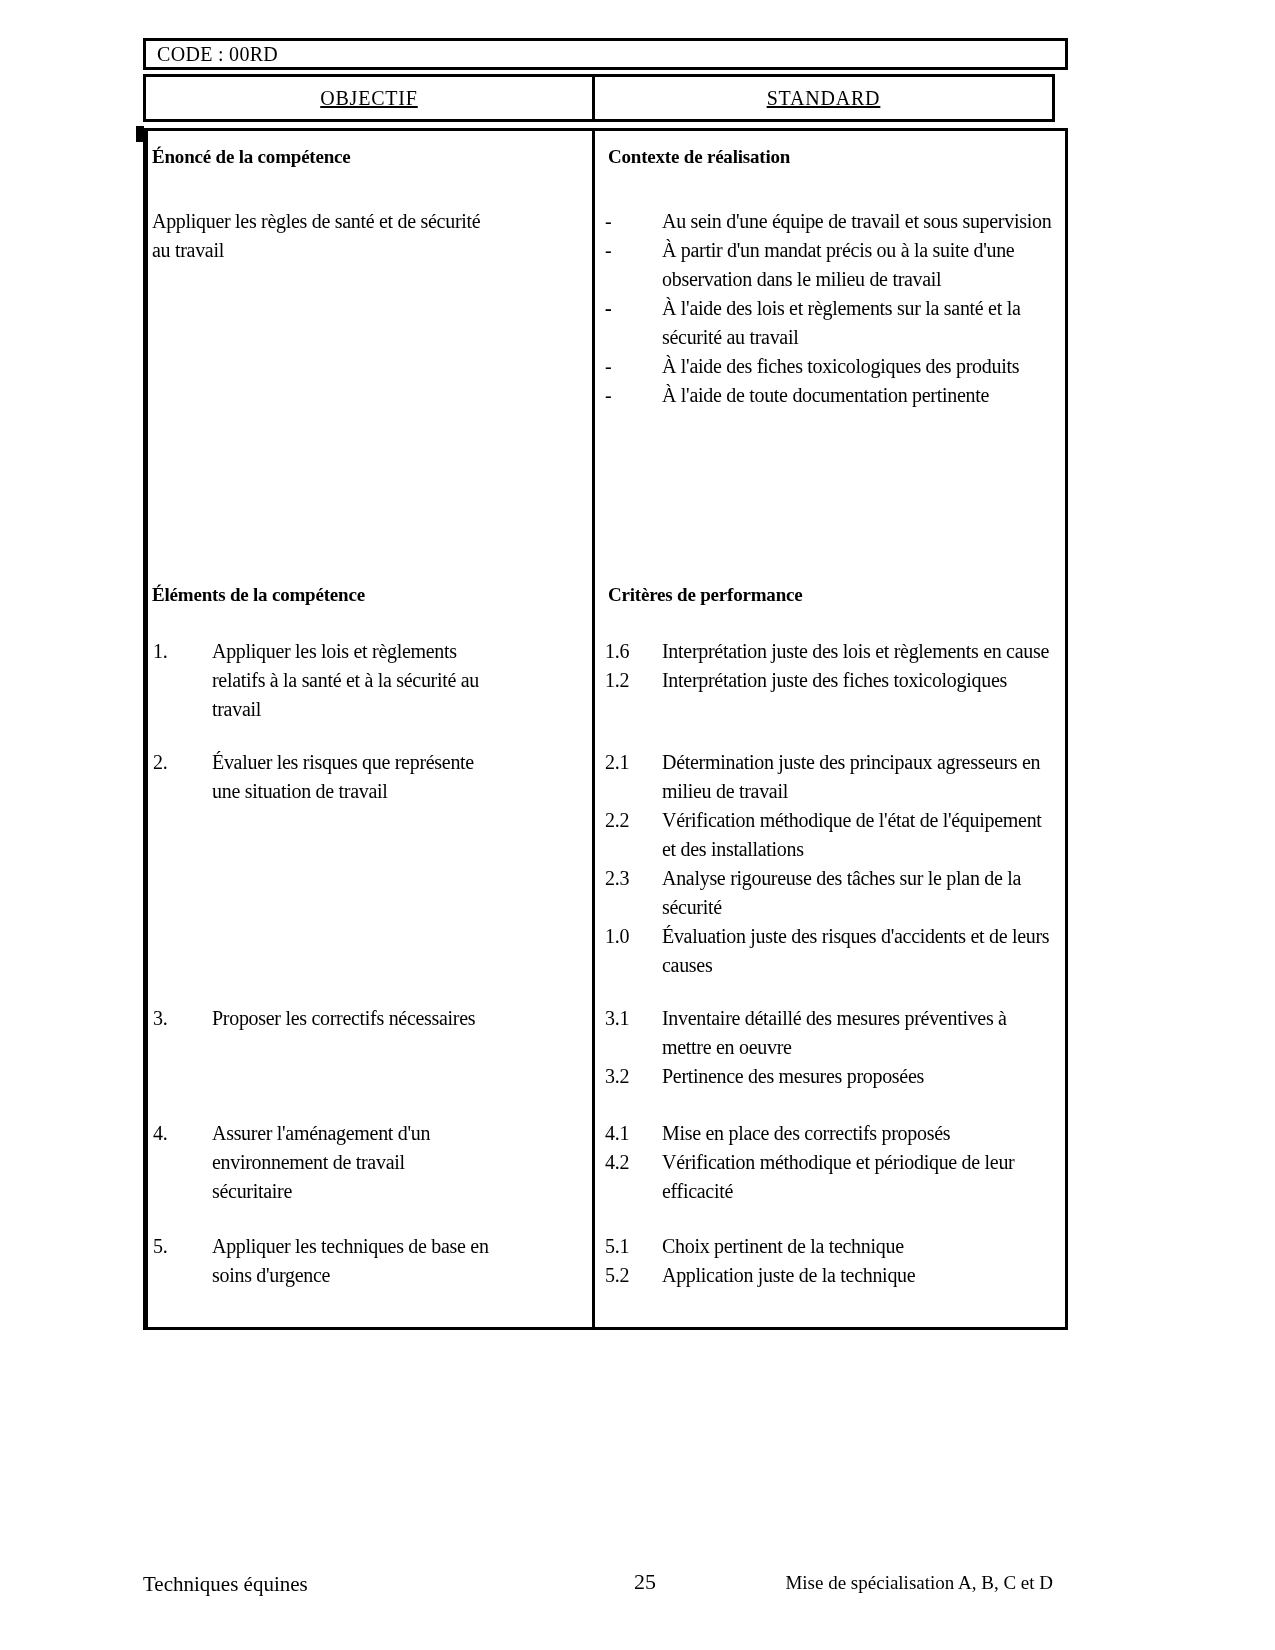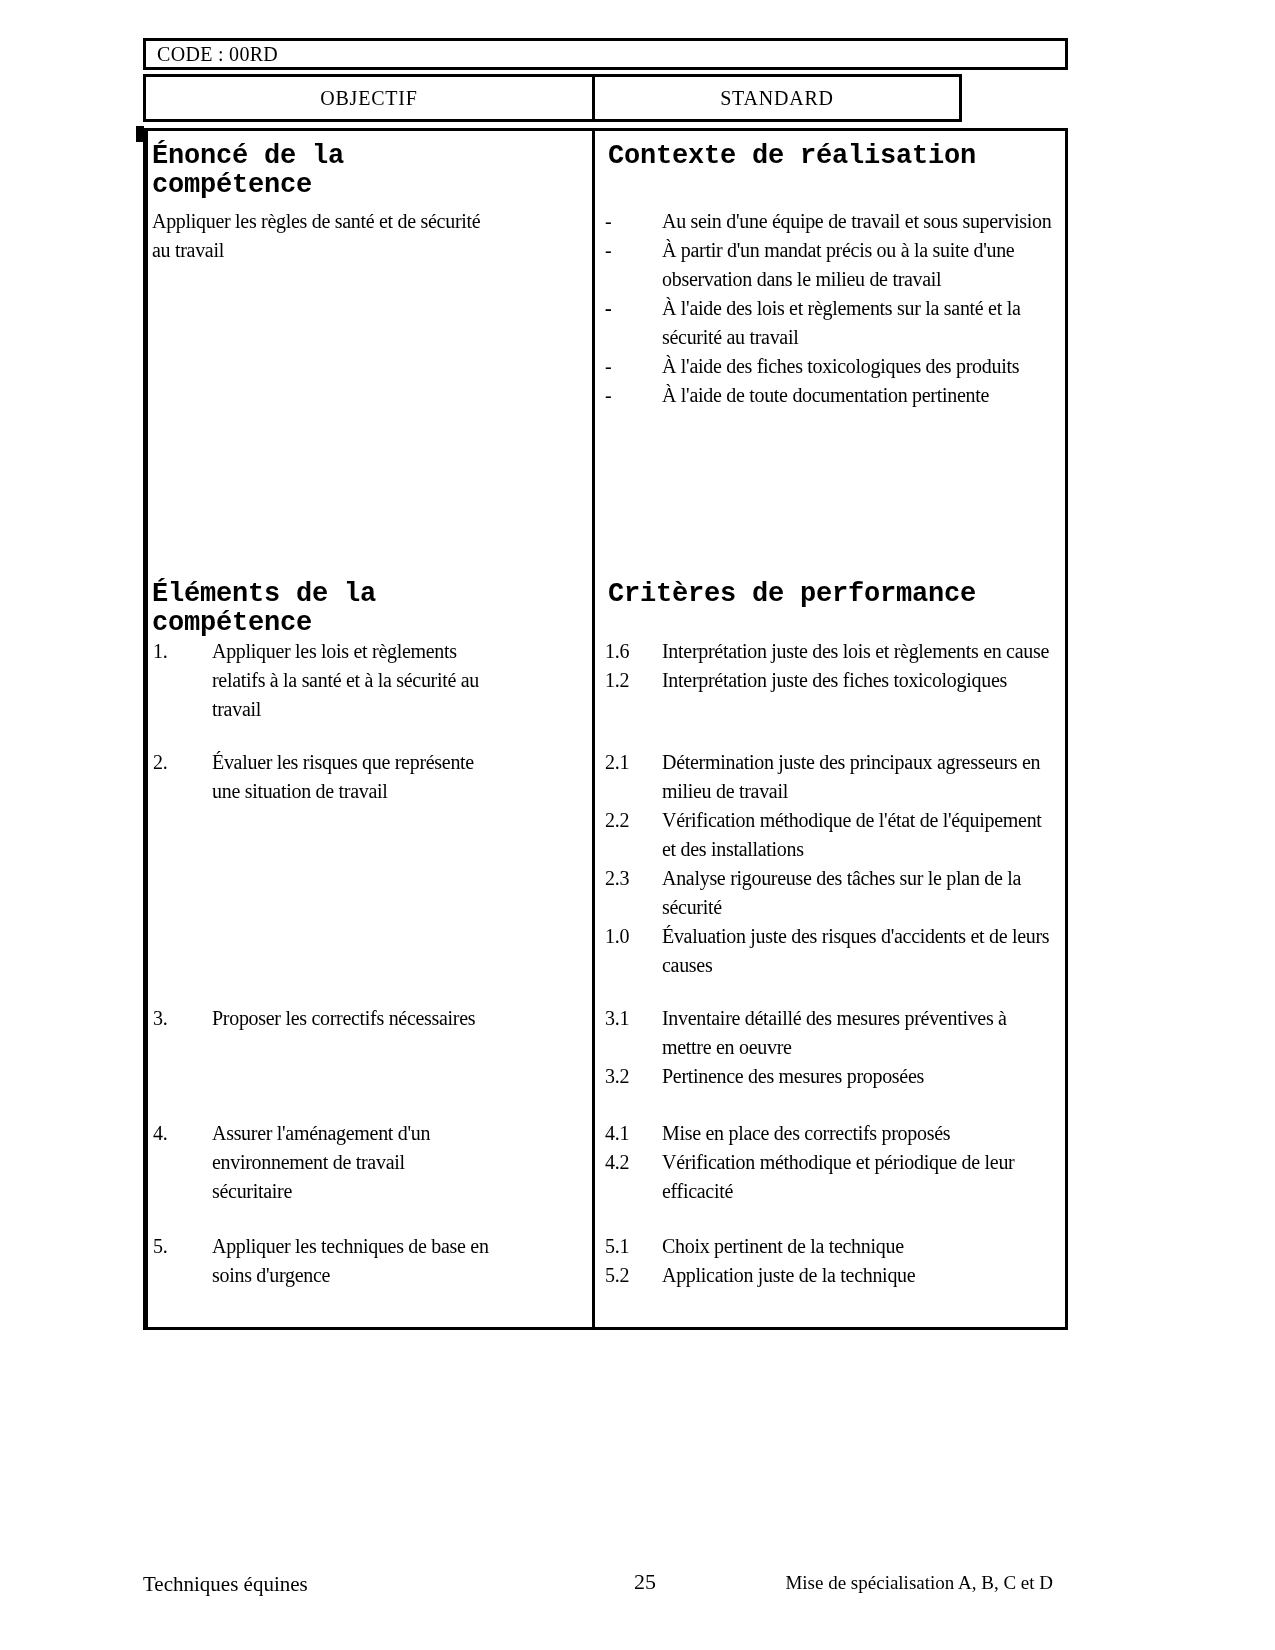--- a/index.html
+++ b/index.html
@@ -17,23 +17,24 @@
   .code-box {
     position: absolute; left: 143px; top: 38px; width: 925px; height: 32px;
     border: 3px solid #000;
     display: flex; align-items: center;
     padding-left: 11px;
     font-size: 20px; letter-spacing: 0.3px;
   }
 
   
   .header-box {
-    position: absolute; left: 143px; top: 74px; width: 819px; height: 48px;
+    position: absolute; left: 143px; top: 74px; width: 912px; height: 48px;
     border: 3px solid #000;
     display: flex;
+    text-decoration: underline;
   }
   .header-cell {
     display: flex; align-items: center; justify-content: center;
     font-size: 20px; letter-spacing: 0.8px;
   }
   .header-cell.left  { width: 449px; border-right: 3px solid #000; }
   .header-cell.right { flex: 1; }
 
   
   .main-box {
@@ -45,21 +46,21 @@
     position: absolute; left: 444px; top: 0; width: 3px; height: 100%;
     background: #000;
   }
   
   .artifact {
     position: absolute; left: 136px; top: 126px; width: 8px; height: 16px;
     background: #000;
   }
 
   .blk { position: absolute; font-size: 20px; line-height: 29px; letter-spacing: -0.3px; }
-  .heading { font-weight: bold; font-size: 27px; letter-spacing: -0.2px; font-family: Liberation Mono, monospace; }
+  .heading { font-weight: bold; font-size: 19px; letter-spacing: -0.2px; }
 
   
   .L  { left: 4px;  width: 345px; }
   .Li { left: 5px;  width: 336px; }
   
   .R  { left: 460px; width: 400px; }
   .Ri { left: 457px; width: 449px; }
 
   .item { position: relative; padding-left: 59px; }
   .Ri .item { padding-left: 57px; }

